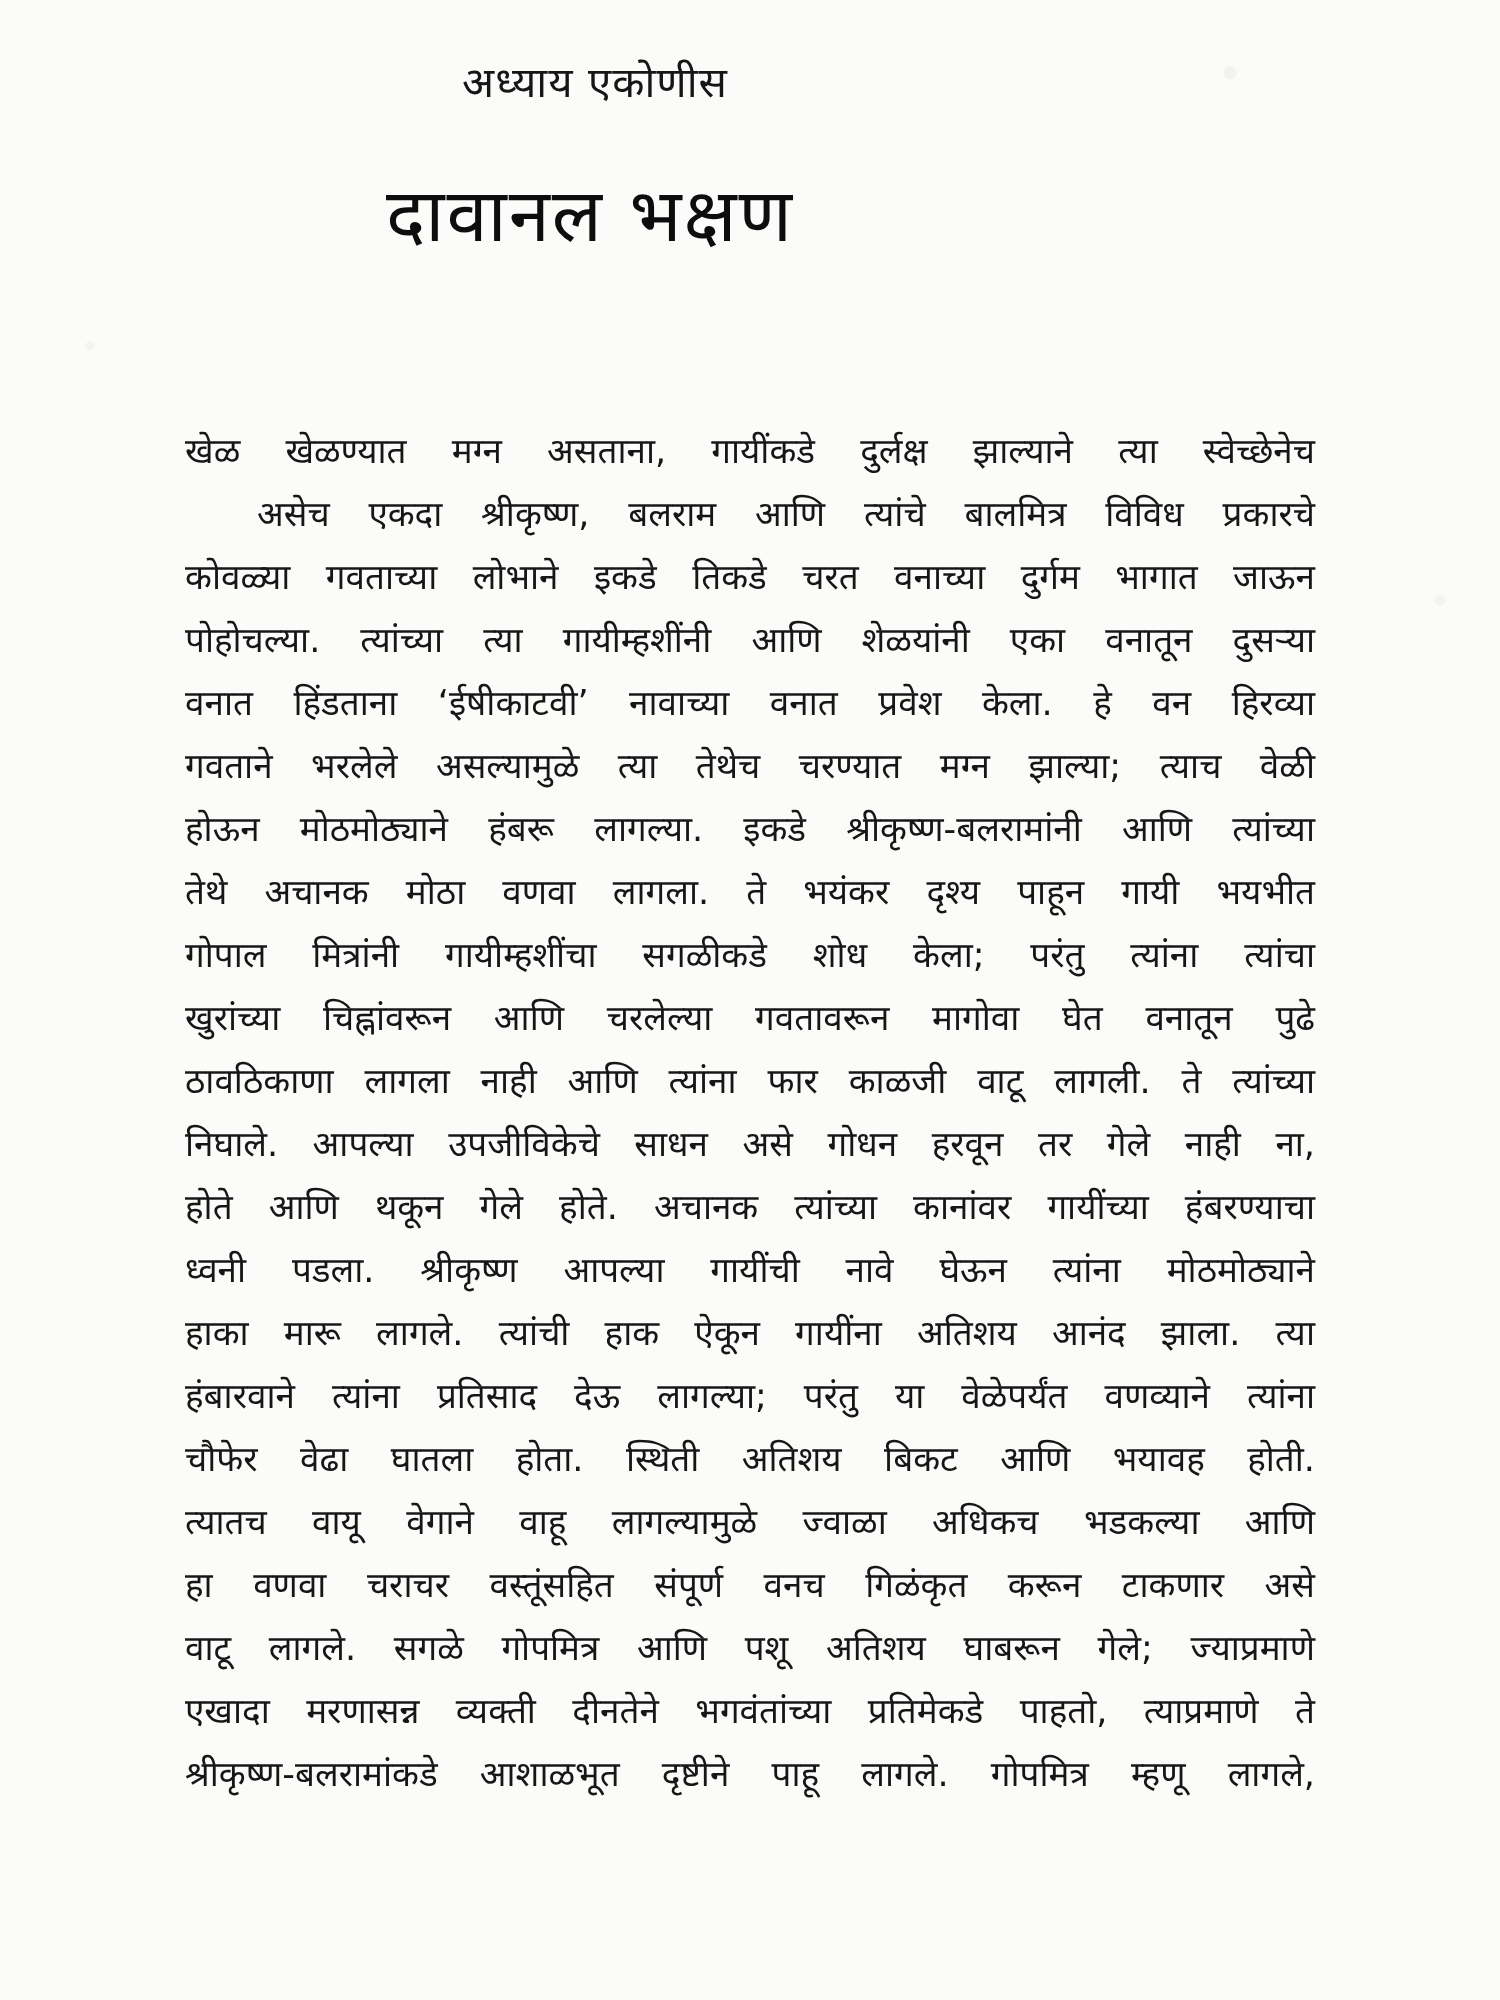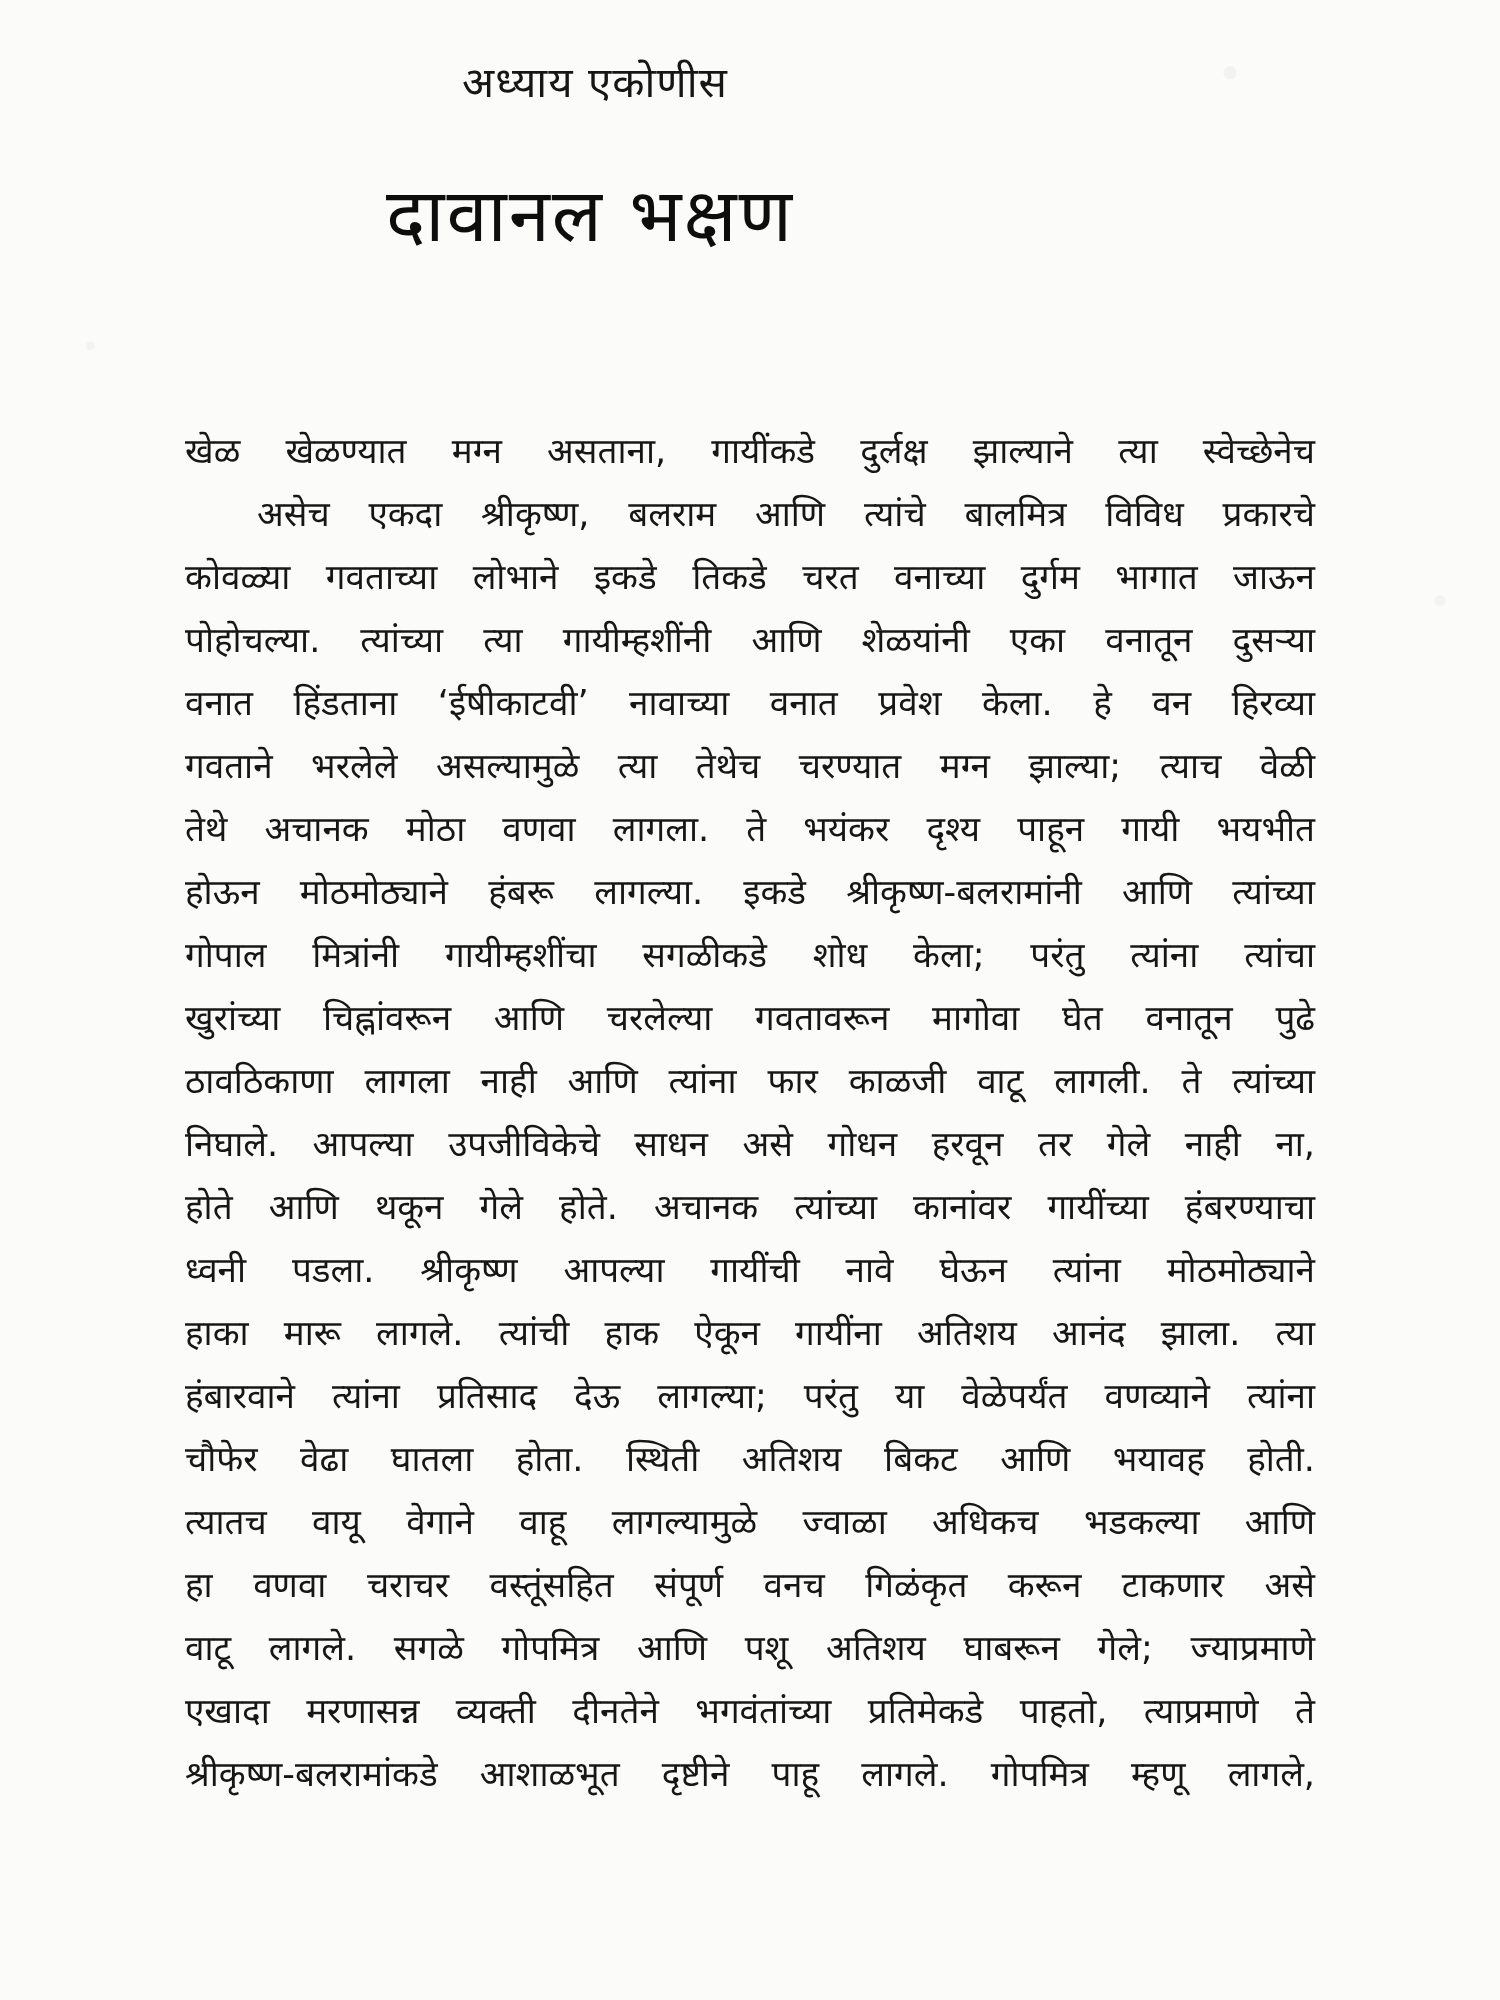--- a/index.html
+++ b/index.html
@@ -84,22 +84,22 @@
 
   <h1 class="title">दावानल भक्षण</h1>
 
   <div class="body-text">
     <div class="body-line">खेळ खेळण्यात मग्न असताना, गायींकडे दुर्लक्ष झाल्याने त्या स्वेच्छेनेच</div>
     <div class="body-line first">असेच एकदा श्रीकृष्ण, बलराम आणि त्यांचे बालमित्र विविध प्रकारचे</div>
     <div class="body-line">कोवळ्या गवताच्या लोभाने इकडे तिकडे चरत वनाच्या दुर्गम भागात जाऊन</div>
     <div class="body-line">पोहोचल्या. त्यांच्या त्या गायीम्हशींनी आणि शेळयांनी एका वनातून दुसऱ्या</div>
     <div class="body-line">वनात हिंडताना ‘ईषीकाटवी’ नावाच्या वनात प्रवेश केला. हे वन हिरव्या</div>
     <div class="body-line">गवताने भरलेले असल्यामुळे त्या तेथेच चरण्यात मग्न झाल्या; त्याच वेळी</div>
+    <div class="body-line">होऊन मोठमोठ्याने हंबरू लागल्या. इकडे श्रीकृष्ण-बलरामांनी आणि त्यांच्या</div>
     <div class="body-line">तेथे अचानक मोठा वणवा लागला. ते भयंकर दृश्य पाहून गायी भयभीत</div>
-    <div class="body-line">होऊन मोठमोठ्याने हंबरू लागल्या. इकडे श्रीकृष्ण-बलरामांनी आणि त्यांच्या</div>
     <div class="body-line">गोपाल मित्रांनी गायीम्हशींचा सगळीकडे शोध केला; परंतु त्यांना त्यांचा</div>
     <div class="body-line">खुरांच्या चिह्नांवरून आणि चरलेल्या गवतावरून मागोवा घेत वनातून पुढे</div>
     <div class="body-line">ठावठिकाणा लागला नाही आणि त्यांना फार काळजी वाटू लागली. ते त्यांच्या</div>
     <div class="body-line">निघाले. आपल्या उपजीविकेचे साधन असे गोधन हरवून तर गेले नाही ना,</div>
     <div class="body-line">होते आणि थकून गेले होते. अचानक त्यांच्या कानांवर गायींच्या हंबरण्याचा</div>
     <div class="body-line">ध्वनी पडला. श्रीकृष्ण आपल्या गायींची नावे घेऊन त्यांना मोठमोठ्याने</div>
     <div class="body-line">हाका मारू लागले. त्यांची हाक ऐकून गायींना अतिशय आनंद झाला. त्या</div>
     <div class="body-line">हंबारवाने त्यांना प्रतिसाद देऊ लागल्या; परंतु या वेळेपर्यंत वणव्याने त्यांना</div>
     <div class="body-line">चौफेर वेढा घातला होता. स्थिती अतिशय बिकट आणि भयावह होती.</div>
     <div class="body-line">त्यातच वायू वेगाने वाहू लागल्यामुळे ज्वाळा अधिकच भडकल्या आणि</div>

